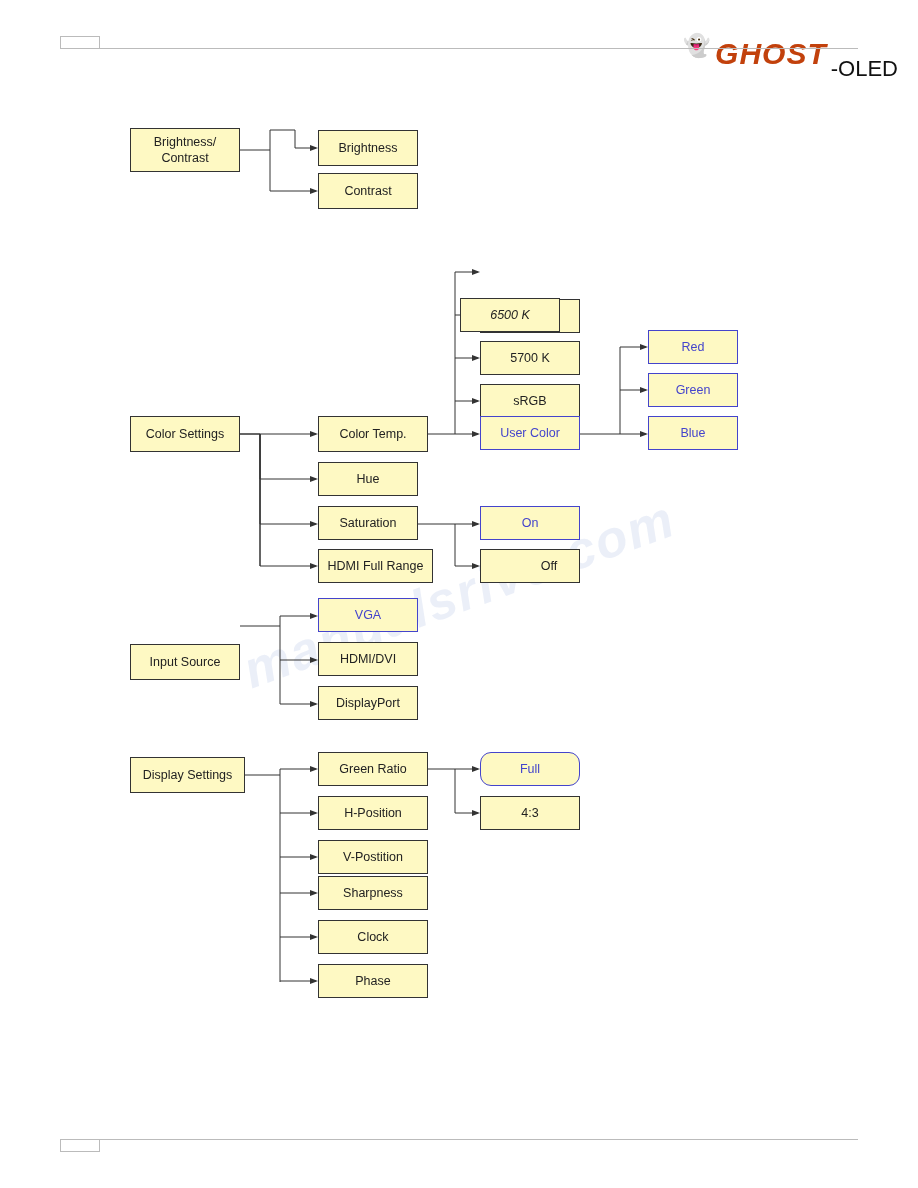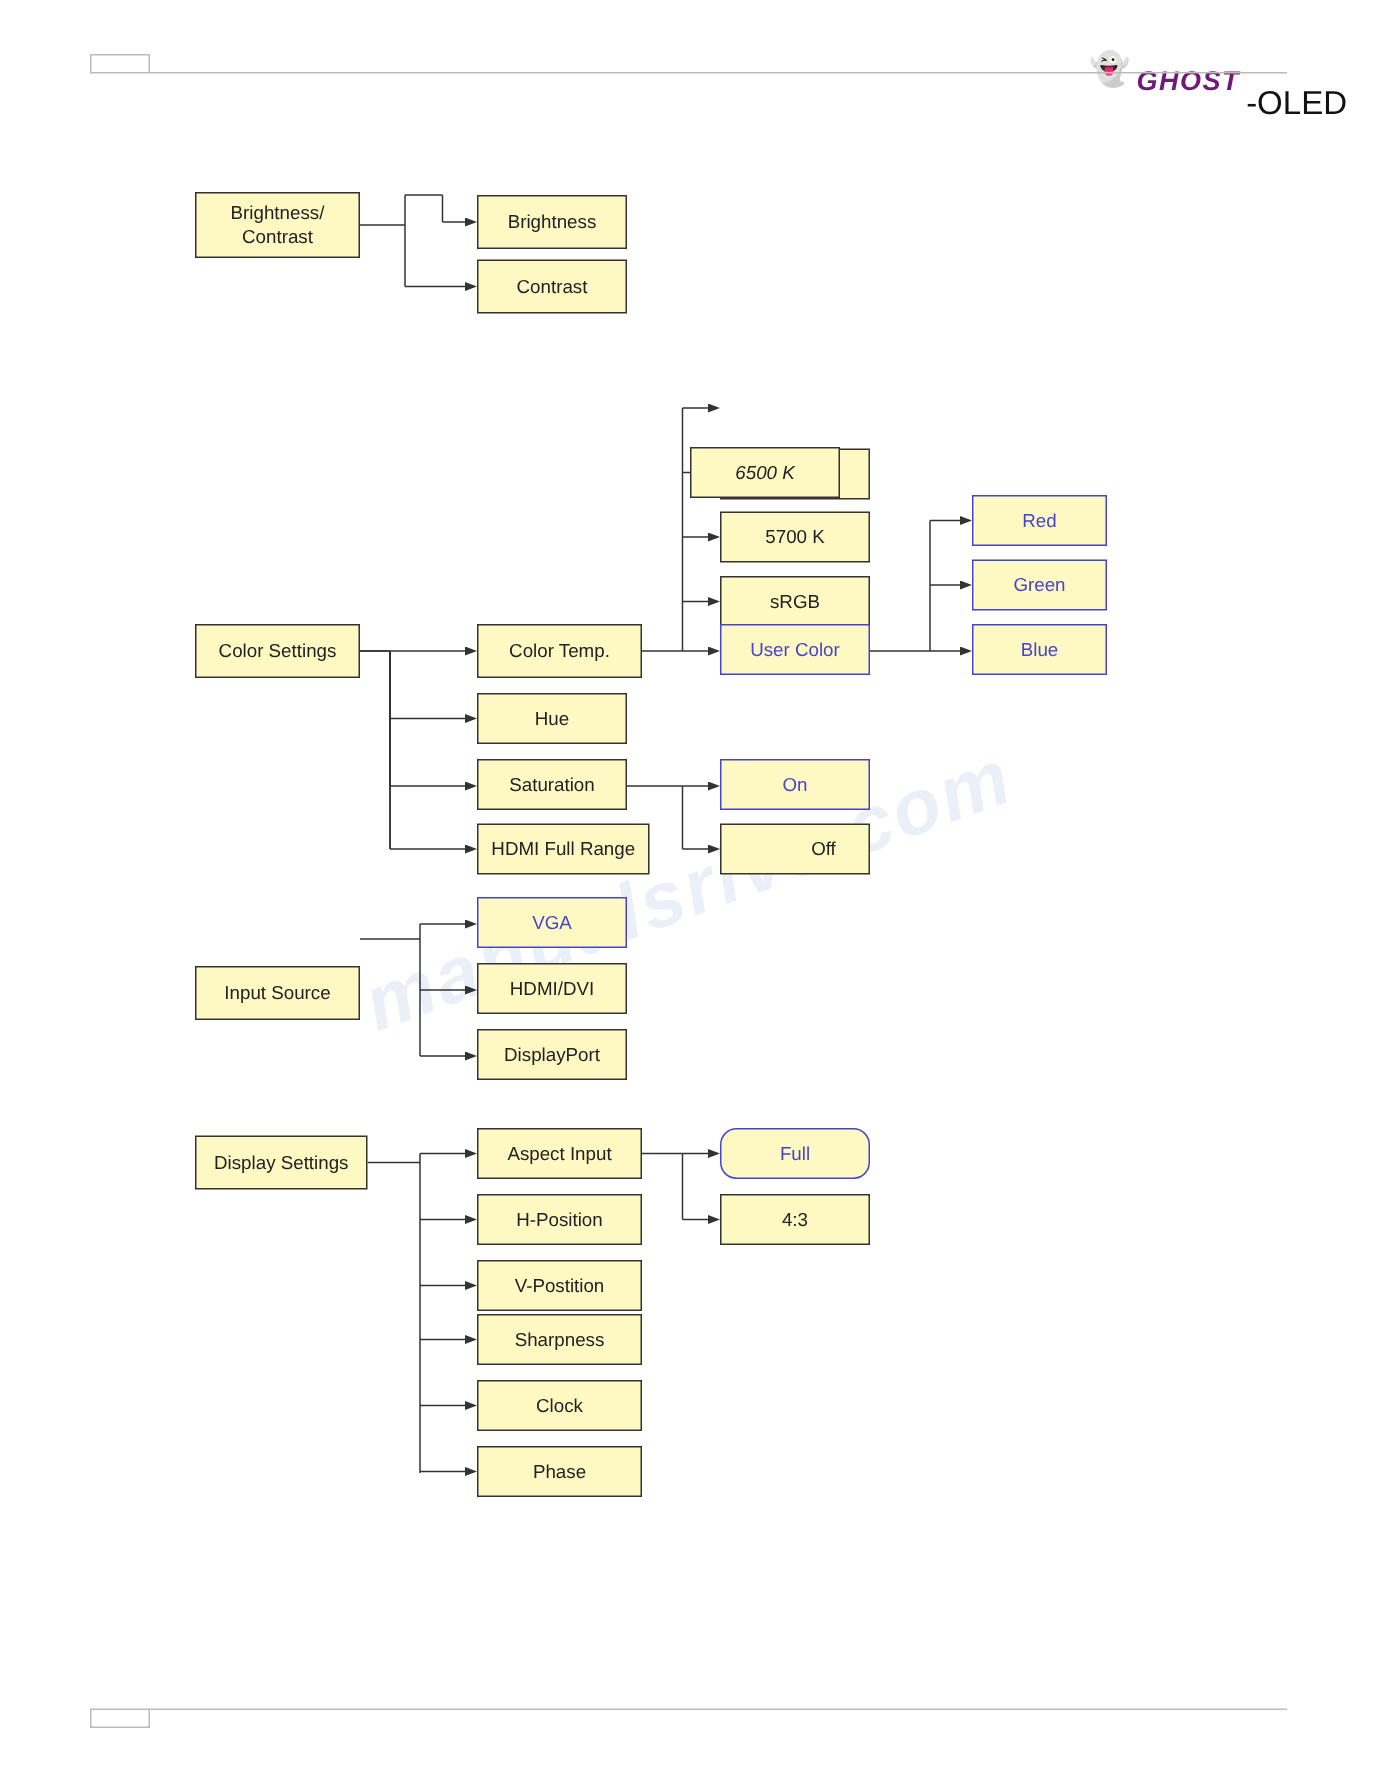--- a/index.html
+++ b/index.html
@@ -21,25 +21,25 @@
       right: 20px;
       display: flex;
       align-items: center;
       gap: 4px;
     }
     .ghost-icon {
       color: #cc0000;
       font-size: 22px;
     }
     .brand-text {
-      font-size: 18px;
+      font-size: 30px;
       font-weight: bold;
       font-style: italic;
       letter-spacing: 1px;
-      color: #701a75;
+      color: #c2410c;
       margin-top: 16px;
     }
     .brand-oled {
       font-size: 22px;
       font-weight: normal;
       color: #111;
       margin-top: 46px;
     }
 
     
@@ -287,21 +287,21 @@
   <span>HDMI/DVI</span>
 </div>
 <div class="box" style="left:318px;top:686px;width:100px;height:34px;">
   <span>DisplayPort</span>
 </div>
 
 <div class="box" style="left:130px;top:757px;width:115px;height:36px;">
   <span>Display Settings</span>
 </div>
 <div class="box" style="left:318px;top:752px;width:110px;height:34px;">
-  <span>Aspect Input</span>
+  <span>Green Ratio</span>
 </div>
 <div class="box" style="left:318px;top:796px;width:110px;height:34px;">
   <span>H-Position</span>
 </div>
 <div class="box" style="left:318px;top:840px;width:110px;height:34px;">
   <span>V-Postition</span>
 </div>
 <div class="box" style="left:318px;top:876px;width:110px;height:34px;">
   <span>Sharpness</span>
 </div>

